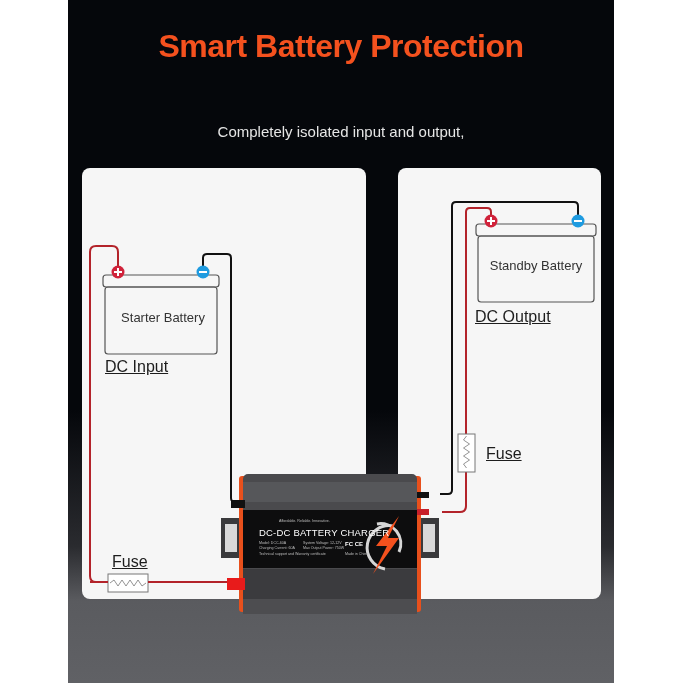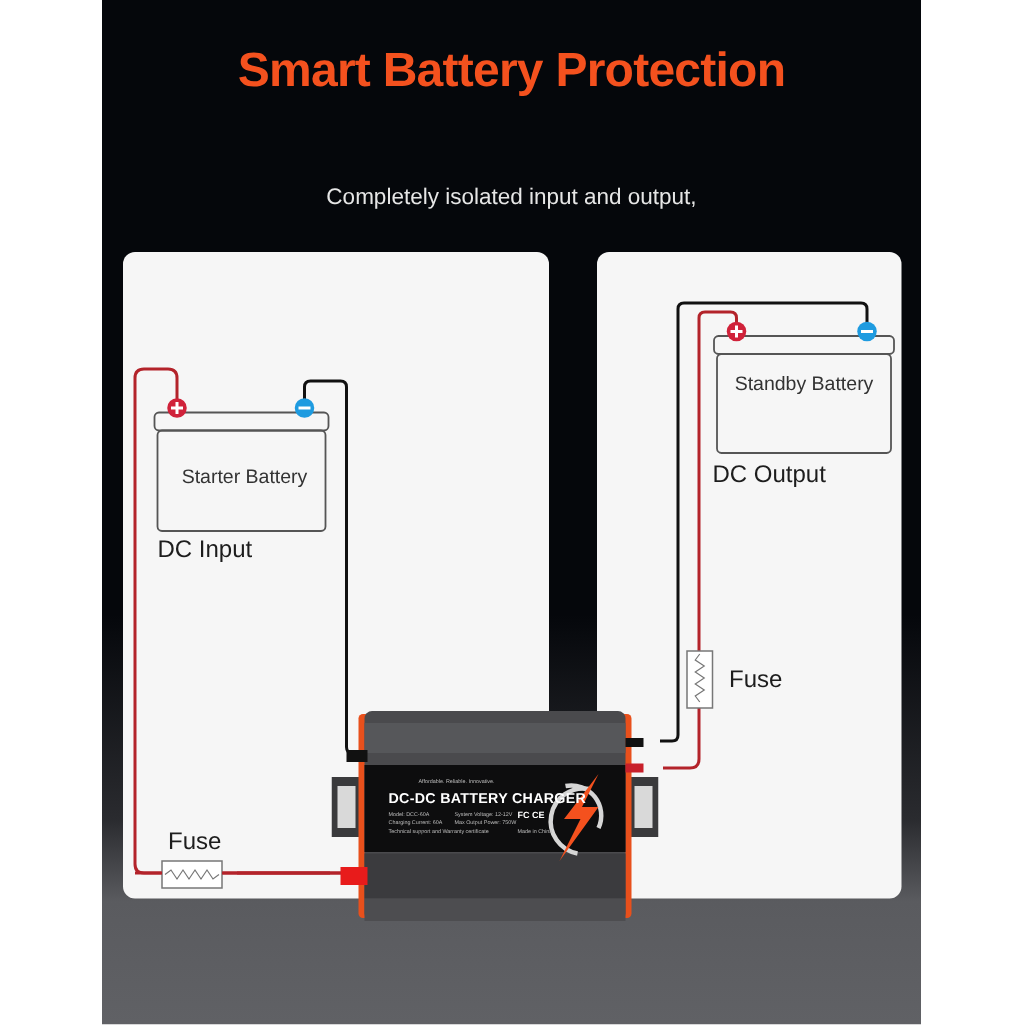--- a/index.html
+++ b/index.html
@@ -19,25 +19,25 @@
   .subtitle {
     position: absolute; left: 0; right: 0; top: 76px; text-align: center;
     color: #e6e6e6; font-size: 15px; line-height: 22px; margin-top: 45px;
   }
   .panel {
     position: absolute; background: #f6f6f6; border-radius: 8px;
   }
   .panel-left { left: 14px; top: 168px; width: 284px; height: 431px; }
   .panel-right { left: 330px; top: 168px; width: 203px; height: 431px; }
   .diagram-svg { position: absolute; left: 0; top: 0; }
-  .lbl { position: absolute; color: #1d1d1d; font-size: 16px; }
+  .lbl { position: absolute; color: #1d1d1d; font-size: 16px; text-decoration: underline; }
   .battery-lbl { position: absolute; color: #333; font-size: 13px; text-align: center; }
   .charger { position: absolute; left: 221px; top: 474px; width: 218px; height: 140px; }
   .charger-text {
-    position: absolute; color: #fff; font-weight: bold; font-size: 9.5px; letter-spacing: 0.2px;
+    position: absolute; color: #fff; font-weight: normal; font-size: 9.5px; letter-spacing: 0.2px;
   }
   .small-print { position: absolute; color: #bdbdbd; font-size: 3.6px; white-space: nowrap; }
 </style>
 </head>
 <body>
 
 <div class="canvas">
 
   <div class="title">Smart Battery Protection</div>
   <div class="subtitle">
@@ -97,21 +97,21 @@
     <g>
       <rect x="390" y="434" width="17" height="38" fill="#fff" stroke="#777" stroke-width="1"></rect>
       <path d="M398.5 436 l-3 4 l6 4 l-6 4 l6 4 l-6 4 l6 4 l-6 4 l3 4" fill="none" stroke="#777" stroke-width="0.8"></path>
     </g>
   </svg>
 
   <div class="battery-lbl" style="left:37px; top:310px; width:116px;">Starter Battery</div>
   <div class="lbl" style="left:37px; top:358px;">DC Input</div>
   <div class="lbl" style="left:44px; top:553px;">Fuse</div>
 
-  <div class="battery-lbl" style="left:410px; top:248px; width:116px;">Standby Battery</div>
+  <div class="battery-lbl" style="left:410px; top:258px; width:116px;">Standby Battery</div>
   <div class="lbl" style="left:407px; top:308px;">DC Output</div>
   <div class="lbl" style="left:418px; top:445px;">Fuse</div>
 
   <div class="charger" style="left:153px;">
     <svg width="218" height="140" viewBox="0 0 218 140" style="position:absolute;left:0;top:0;">
 
       <rect x="0" y="44" width="22" height="40" fill="#3a3a3c"></rect>
       <rect x="4" y="50" width="12" height="28" fill="#d9d9d9"></rect>
       <rect x="196" y="44" width="22" height="40" fill="#3a3a3c"></rect>
       <rect x="202" y="50" width="12" height="28" fill="#d9d9d9"></rect>

